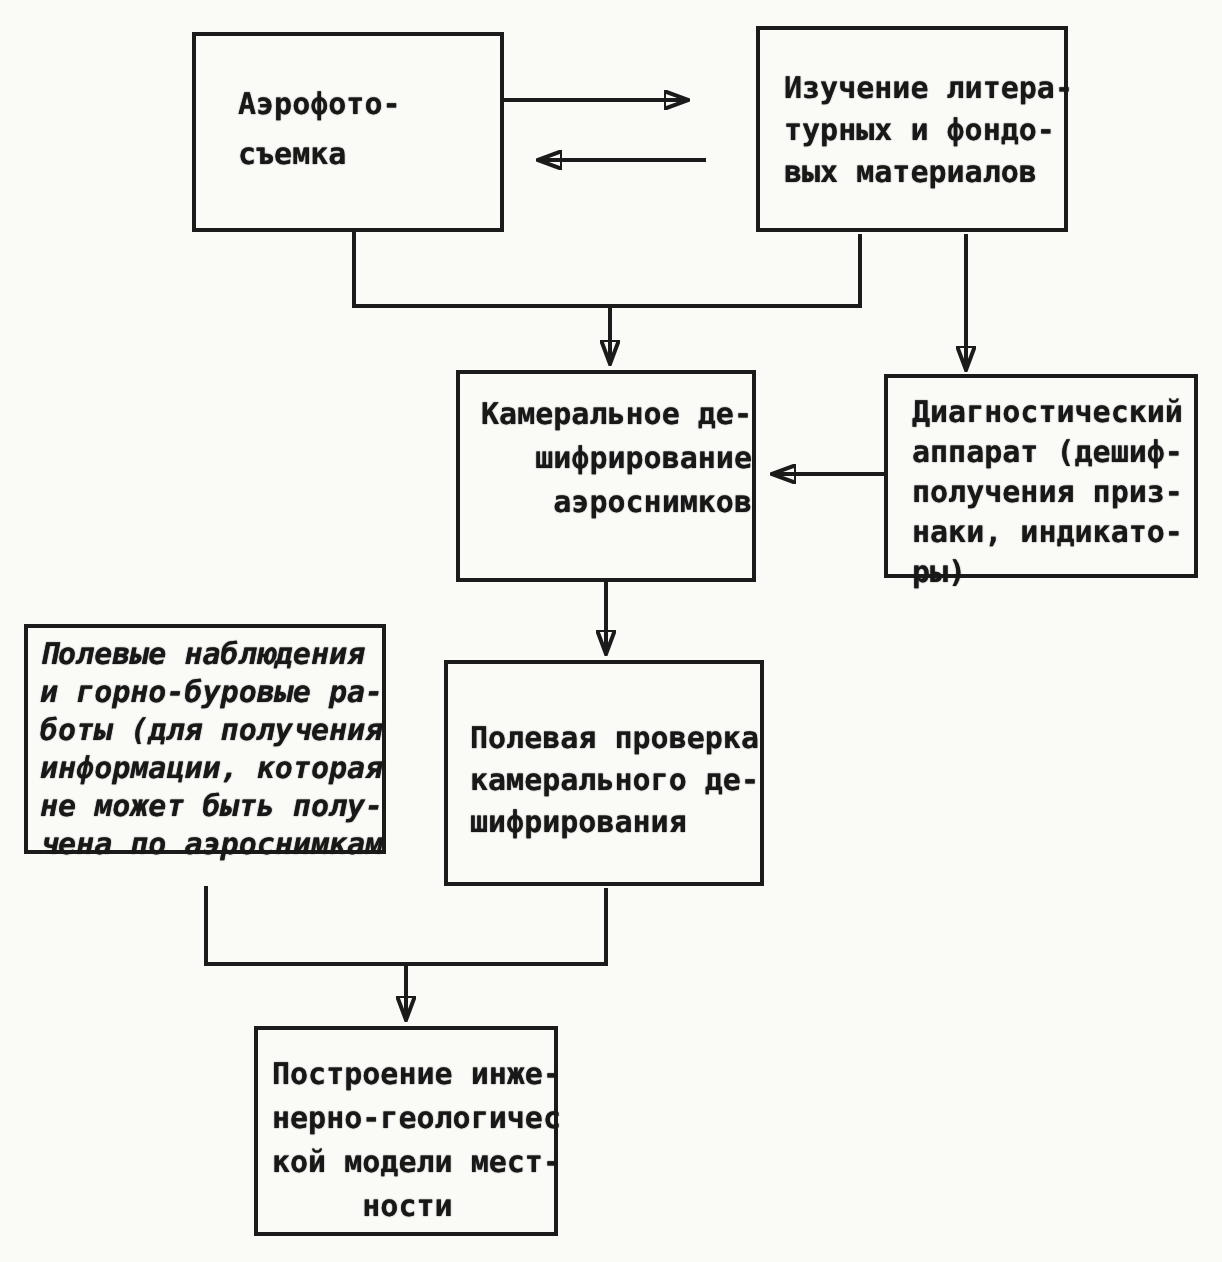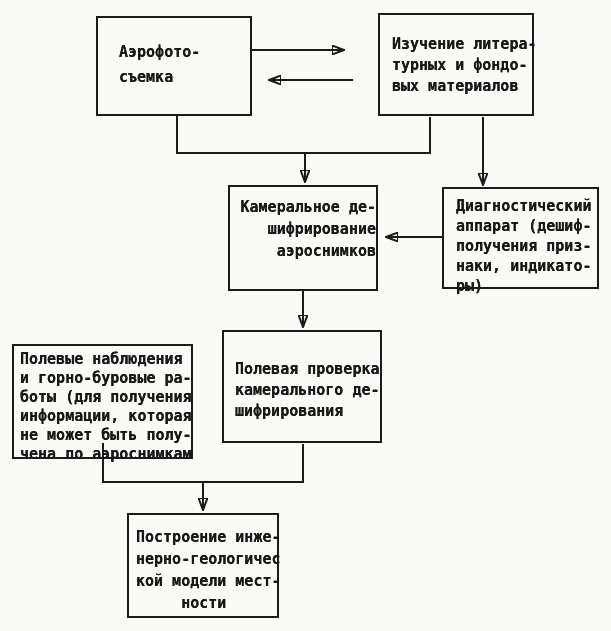--- a/index.html
+++ b/index.html
@@ -28,21 +28,21 @@
   }
   
   .n1 { left: 96px;  top: 16px;  width: 152px; height: 96px;  }
   .n1 .txt { padding: 22px 0 0 21px; line-height: 25px; }
   .n2 { left: 353px; top: 13px;  width: 152px; height: 99px; margin-left: 25px;  }
   .n2 .txt { padding: 19px 0 0 12px; line-height: 21px; }
   .n3 { left: 228px; top: 185px; width: 146px; height: 102px; text-align: right; }
   .n3 .txt { padding: 9px 0 0 9px;  line-height: 22px; }
   .n4 { left: 442px; top: 187px; width: 153px; height: 98px;  }
   .n4 .txt { padding: 7px 0 0 12px; line-height: 20px; }
-  .n5 { left: 12px;  top: 344px; width: 177px; height: 111px; }
+  .n5 { left: 12px;  top: 312px; width: 177px; height: 111px; font-style: italic; }
   .n5 .txt { padding: 4px 0 0 6px;  line-height: 19px; }
   .n6 { left: 222px; top: 330px; width: 156px; height: 109px; }
   .n6 .txt { padding: 27px 0 0 11px; line-height: 21px; }
   .n7 { left: 127px; top: 513px; width: 148px; height: 101px; }
   .n7 .txt { padding: 11px 0 0 7px; line-height: 22px; }
 </style>
 </head>
 <body>
 
 <div class="stage">

